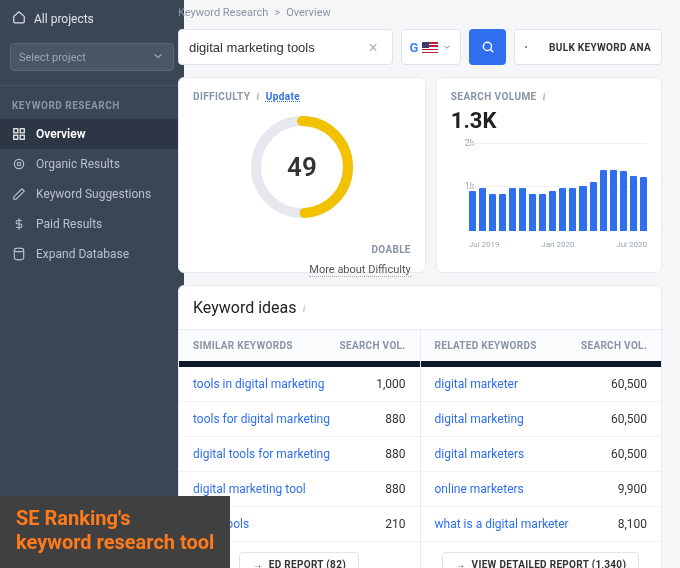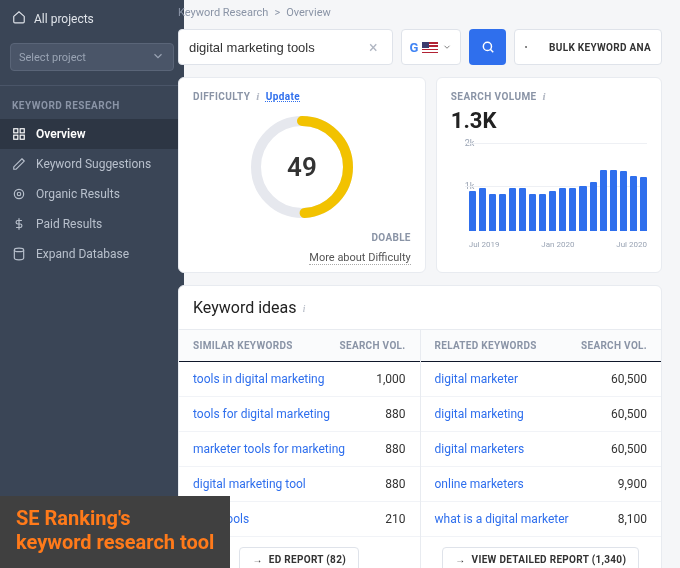--- a/index.html
+++ b/index.html
@@ -32,39 +32,39 @@
 .cards-row { display: flex; gap: 10px; padding: 0 18px 12px; }
 .card { background: #fff; border: 1px solid #e8ebf0; border-radius: 6px; padding: 12px 14px; }
 .card-diff { width: 252px; height: 196px; display: flex; flex-direction: column; align-items: flex-end; }
 .card-vol { width: 230px; height: 196px; }
 .card-title { font-size: 10px; font-weight: 700; letter-spacing: .4px; color: #8a94a6; display: flex; align-items: center; gap: 6px; }
 .info-i { font-style: italic; font-family: Georgia, serif; color: #b0b6c2; font-size: 11px; }
 .update-link { color: #2f6fed; text-decoration: underline dotted; cursor: pointer; }
 .gauge { position: relative; width: 110px; height: 110px; margin: 10px auto 4px; }
 .gauge svg { transform: rotate(-90deg); }
 .gauge .score { position: absolute; inset: 0; display: flex; align-items: center; justify-content: center; font-size: 26px; font-weight: 600; color: #333; }
-.doable { font-size: 10px; font-weight: 700; letter-spacing: .3px; color: #8a94a6; text-align: center; margin-top: 6px; }
+.doable { font-size: 10px; font-weight: 700; letter-spacing: .3px; color: #8a94a6; text-align: center; margin-top: 18px; }
 .more-diff { font-size: 11px; color: #555; border-bottom: 1px dotted #aaa; cursor: pointer; margin-top: 8px; }
 
 .vol-header { display: flex; align-items: center; gap: 6px; }
 .vol-val { font-size: 22px; font-weight: 700; color: #222; margin-top: 6px; }
 .bar-chart { position: relative; height: 116px; margin-top: 0; }
 .bar-chart .grid { position: absolute; left: 14px; right: 0; }
 .bar-chart .gridline { position: absolute; left: 0; right: 0; border-top: 1px solid #eef0f4; }
 .bar-chart .ylabel { position: absolute; left: 0; font-size: 9px; color: #9aa4b4; transform: translateY(-50%); }
 .bars { position: absolute; left: 18px; right: 0; bottom: 18px; height: 86px; display: flex; align-items: flex-end; gap: 3px; }
 .bar { flex: 1; background: #2f6fed; border-radius: 1px 1px 0 0; }
 .xlabels { position: absolute; left: 18px; right: 0; bottom: 0; display: flex; justify-content: space-between; font-size: 8px; color: #9aa4b4; }
 
 .ideas-section { margin: 0 18px; background: #fff; border: 1px solid #e8ebf0; border-radius: 6px; overflow: hidden; }
 .ideas-title { padding: 12px 14px; font-size: 16px; color: #222; display: flex; align-items: center; gap: 6px; }
 .ideas-cols { display: flex; }
 .ideas-col { flex: 1; border-top: 1px solid #e8ebf0; }
 .ideas-col + .ideas-col { border-left: 1px solid #e8ebf0; }
-.col-header { display: flex; justify-content: space-between; padding: 10px 14px; font-size: 10px; font-weight: 700; letter-spacing: .3px; color: #8a94a6; border-bottom: 1px solid #0f172a; background: #fafbfc; }
+.col-header { display: flex; justify-content: space-between; padding: 10px 14px; font-size: 10px; font-weight: 700; letter-spacing: .3px; color: #8a94a6; border-bottom: 6px solid #0f172a; background: #fafbfc; }
 .row { display: flex; justify-content: space-between; padding: 10px 14px; font-size: 12px; border-bottom: 1px solid #f1f3f7; }
 .row a { color: #2f6fed; text-decoration: none; }
 .row .vol { color: #333; }
 .view-report { padding: 10px 14px; display: flex; justify-content: center; }
 .report-btn { border: 1px solid #dfe3ea; border-radius: 4px; padding: 6px 12px; font-size: 10px; font-weight: 700; letter-spacing: .3px; color: #333; background: #fff; cursor: pointer; display: flex; align-items: center; gap: 6px; }
 
 .caption-overlay { position: absolute; left: 0; bottom: 0; background: #404040; color: #ff7a1a; font-size: 20px; font-weight: 700; padding: 10px 16px 14px; line-height: 1.2; }
 
 svg.icon { width: 14px; height: 14px; }
 </style>
@@ -98,33 +98,33 @@
           <rect x="14" y="3" width="7" height="7"></rect>
           <rect x="3" y="14" width="7" height="7"></rect>
           <rect x="14" y="14" width="7" height="7"></rect>
         </svg>
     </span>
     <span>Overview</span>
   </div>
   <div class="nav-item">
     <span class="ic">
       <svg class="icon" viewBox="0 0 24 24" fill="none" stroke="currentColor" stroke-width="2">
-          <path d="M17 3l4 4L7 21H3v-4z"></path>
-        </svg>
-    </span>
-    <span>Keyword Suggestions</span>
-  </div>
-  <div class="nav-item">
-    <span class="ic">
-      <svg class="icon" viewBox="0 0 24 24" fill="none" stroke="currentColor" stroke-width="2">
           <circle cx="12" cy="12" r="8"></circle>
           <circle cx="12" cy="12" r="3"></circle>
         </svg>
     </span>
     <span>Organic Results</span>
+  </div>
+  <div class="nav-item">
+    <span class="ic">
+      <svg class="icon" viewBox="0 0 24 24" fill="none" stroke="currentColor" stroke-width="2">
+          <path d="M17 3l4 4L7 21H3v-4z"></path>
+        </svg>
+    </span>
+    <span>Keyword Suggestions</span>
   </div>
   <div class="nav-item">
     <span class="ic">
       <svg class="icon" viewBox="0 0 24 24" fill="none" stroke="currentColor" stroke-width="2">
           <line x1="12" y1="2" x2="12" y2="22"></line>
           <path d="M17 6H10a3 3 0 0 0 0 6h4a3 3 0 0 1 0 6H7"></path>
         </svg>
     </span>
     <span>Paid Results</span>
   </div>
@@ -248,21 +248,21 @@
         <div id="similar-rows">
             <div class="row">
               <a href="#">tools in digital marketing</a>
               <span class="vol">1,000</span>
             </div>
             <div class="row">
               <a href="#">tools for digital marketing</a>
               <span class="vol">880</span>
             </div>
             <div class="row">
-              <a href="#">marketer tools for marketing</a>
+              <a href="#">digital tools for marketing</a>
               <span class="vol">880</span>
             </div>
             <div class="row">
               <a href="#">digital marketing tool</a>
               <span class="vol">880</span>
             </div>
             <div class="row">
               <a href="#">eting tools</a>
               <span class="vol">210</span>
             </div>

